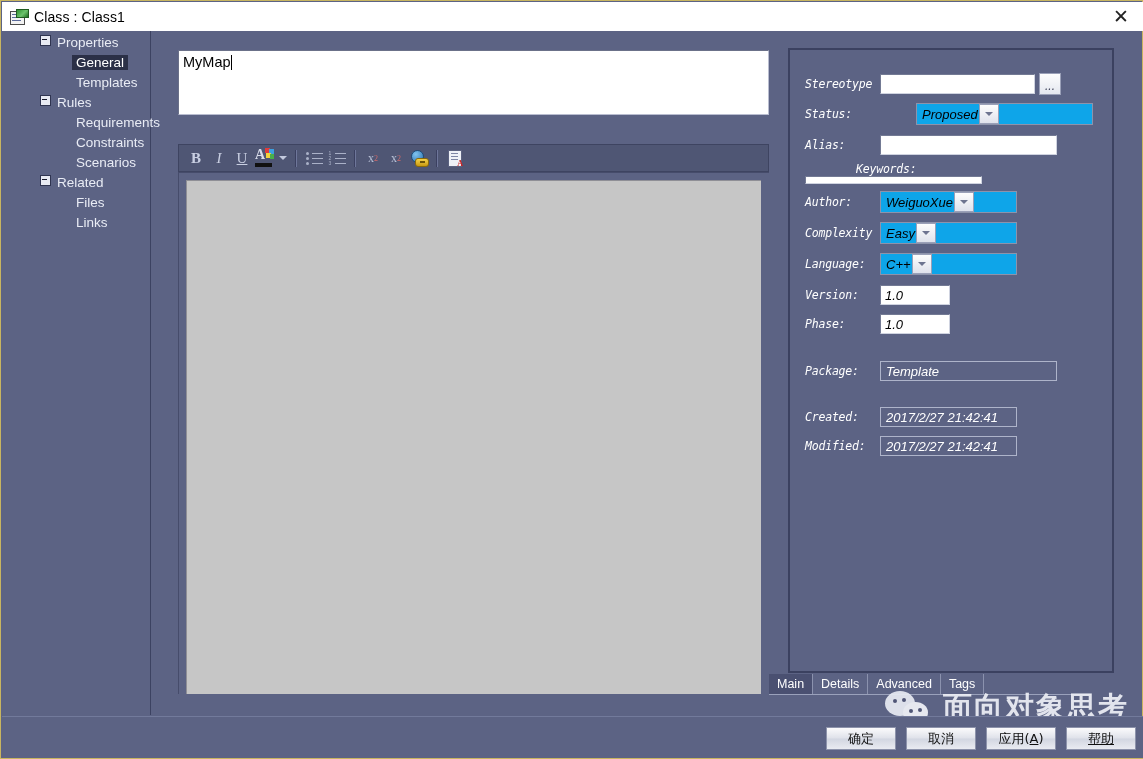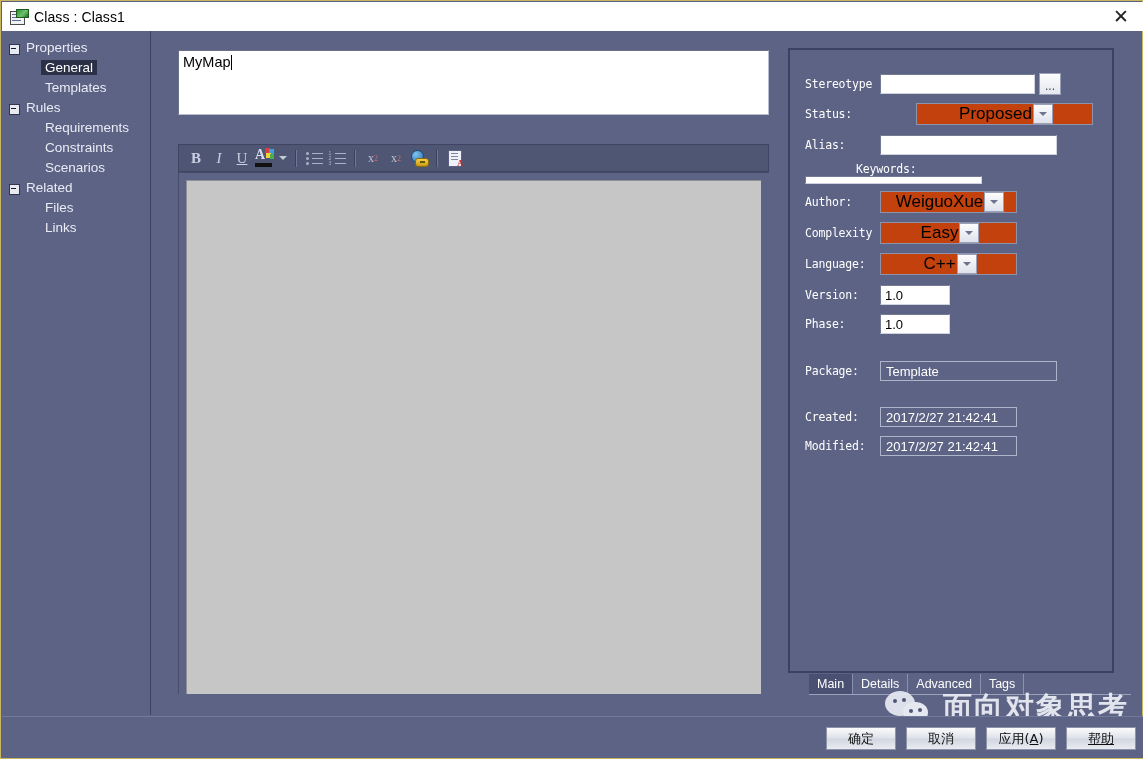--- a/index.html
+++ b/index.html
@@ -52,23 +52,23 @@
 
   
   .sidebar{
     position:absolute;left:1px;top:30px;width:149px;height:684px;
     background:#5c6384;
     border-right:1px solid #3c4261;
     box-sizing:border-box;
     padding-top:4px;
   }
   .tree-row{
-    display:flex;align-items:flex-end;height:20px;
+    display:flex;align-items:flex-start;height:20px;
     font-size:13.5px;color:#e9ecf5;padding-left:7px;
-    cursor:default;white-space:nowrap;
+    cursor:default;white-space:nowrap;margin-left:31px;
   }
   .tree-box{
     width:9px;height:9px;margin-right:6px;flex:none;
     background:#e8eaf2;border:1px solid #2f3450;position:relative;
   }
   .tree-box:after{
     content:"";position:absolute;left:1px;top:3px;width:5px;height:1px;background:#17192b;
   }
   .tree-row.child{padding-left:43px;}
   .tree-label.sel{
@@ -187,42 +187,42 @@
   }
 
   
   .rightpanel{
     position:absolute;left:787px;top:47px;width:326px;height:625px;
     background:#5c6384;
     border:2px solid #3b4160;
     box-sizing:border-box;
   }
   .prow{
-    position:absolute;left:15px;display:flex;align-items:center;height:22px;
+    position:absolute;left:15px;display:flex;align-items:center;height:22px;font-style:italic;
   }
   .plabel{
     width:75px;flex:none;
     font-family:"DejaVu Sans Mono","Liberation Mono",monospace;
     font-size:11.5px;color:#ffffff;letter-spacing:-0.2px;
     white-space:nowrap;
   }
   .pinput{
     height:20px;box-sizing:border-box;
     background:#ffffff;color:#000;font-size:13px;
     border-top:1px solid #737a94;border-left:1px solid #737a94;
     border-right:1px solid #cfd3e0;border-bottom:1px solid #cfd3e0;
     padding:0 4px;outline:none;
     font-family:"Liberation Sans",sans-serif;
     display:flex;align-items:center;
   }
   .pcombo{
     height:22px;box-sizing:border-box;
-    background:#c2410c;color:#000;font-size:17px;
+    background:#0ea5e9;color:#000;font-size:13px;
     border:1px solid #8d93ab;
-    display:flex;align-items:center;justify-content:center;
+    display:flex;align-items:center;justify-content:flex-start;
     padding-left:5px;padding-right:1px;
   }
   .combo-arrow{
     width:18px;height:18px;margin:1px;flex:none;
     background:linear-gradient(#fdfdfd,#dfe2ec);
     border:1px solid #9aa0b8;
     display:flex;align-items:center;justify-content:center;
   }
   .combo-arrow i{
     border-left:4px solid transparent;border-right:4px solid transparent;
@@ -239,21 +239,21 @@
   .pro{
     height:20px;box-sizing:border-box;
     background:transparent;color:#ffffff;font-size:13px;
     border:1px solid #aeb4ca;
     padding:0 5px;display:flex;align-items:center;
     font-family:"Liberation Sans",sans-serif;
   }
 
   
   .tabstrip{
-    position:absolute;left:808px;top:673px;width:322px;height:20px;
+    position:absolute;left:768px;top:673px;width:322px;height:20px;
     display:flex;align-items:stretch;
     border-bottom:1px solid #9aa1bb;
   }
   .tab{
     padding:0 8px;display:flex;align-items:center;
     font-size:12.5px;color:#ffffff;cursor:pointer;
     border-right:1px solid #8b92ae;
     white-space:nowrap;
   }
   .tab.active{background:#4a5071;}

